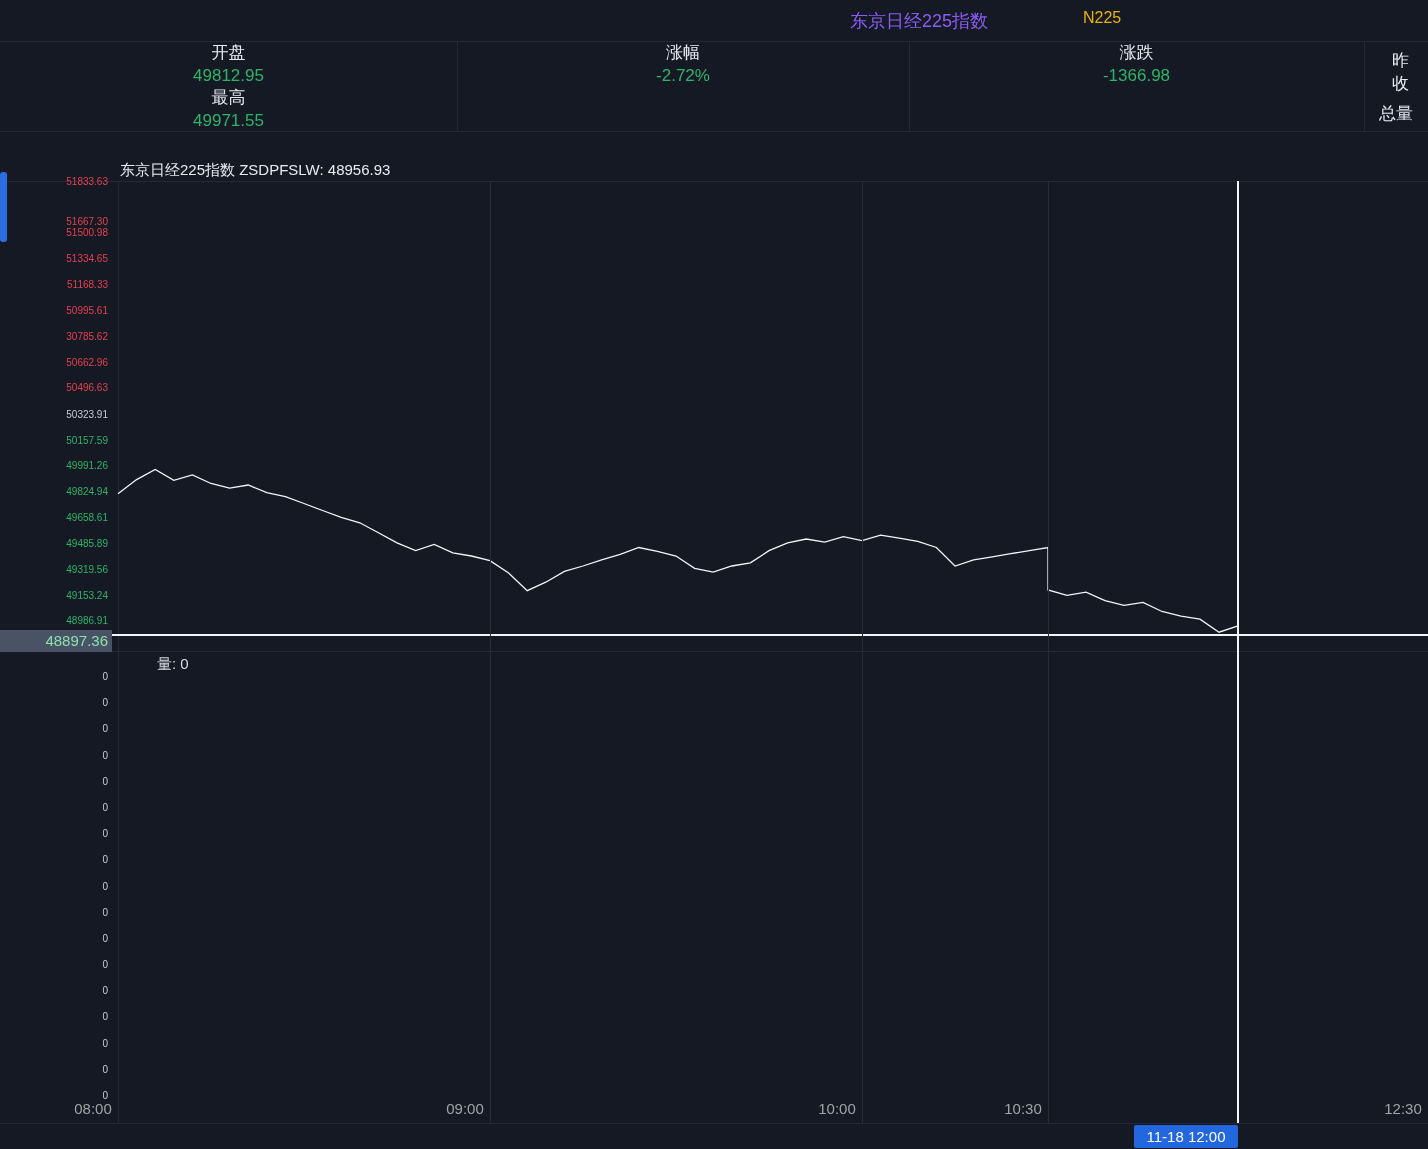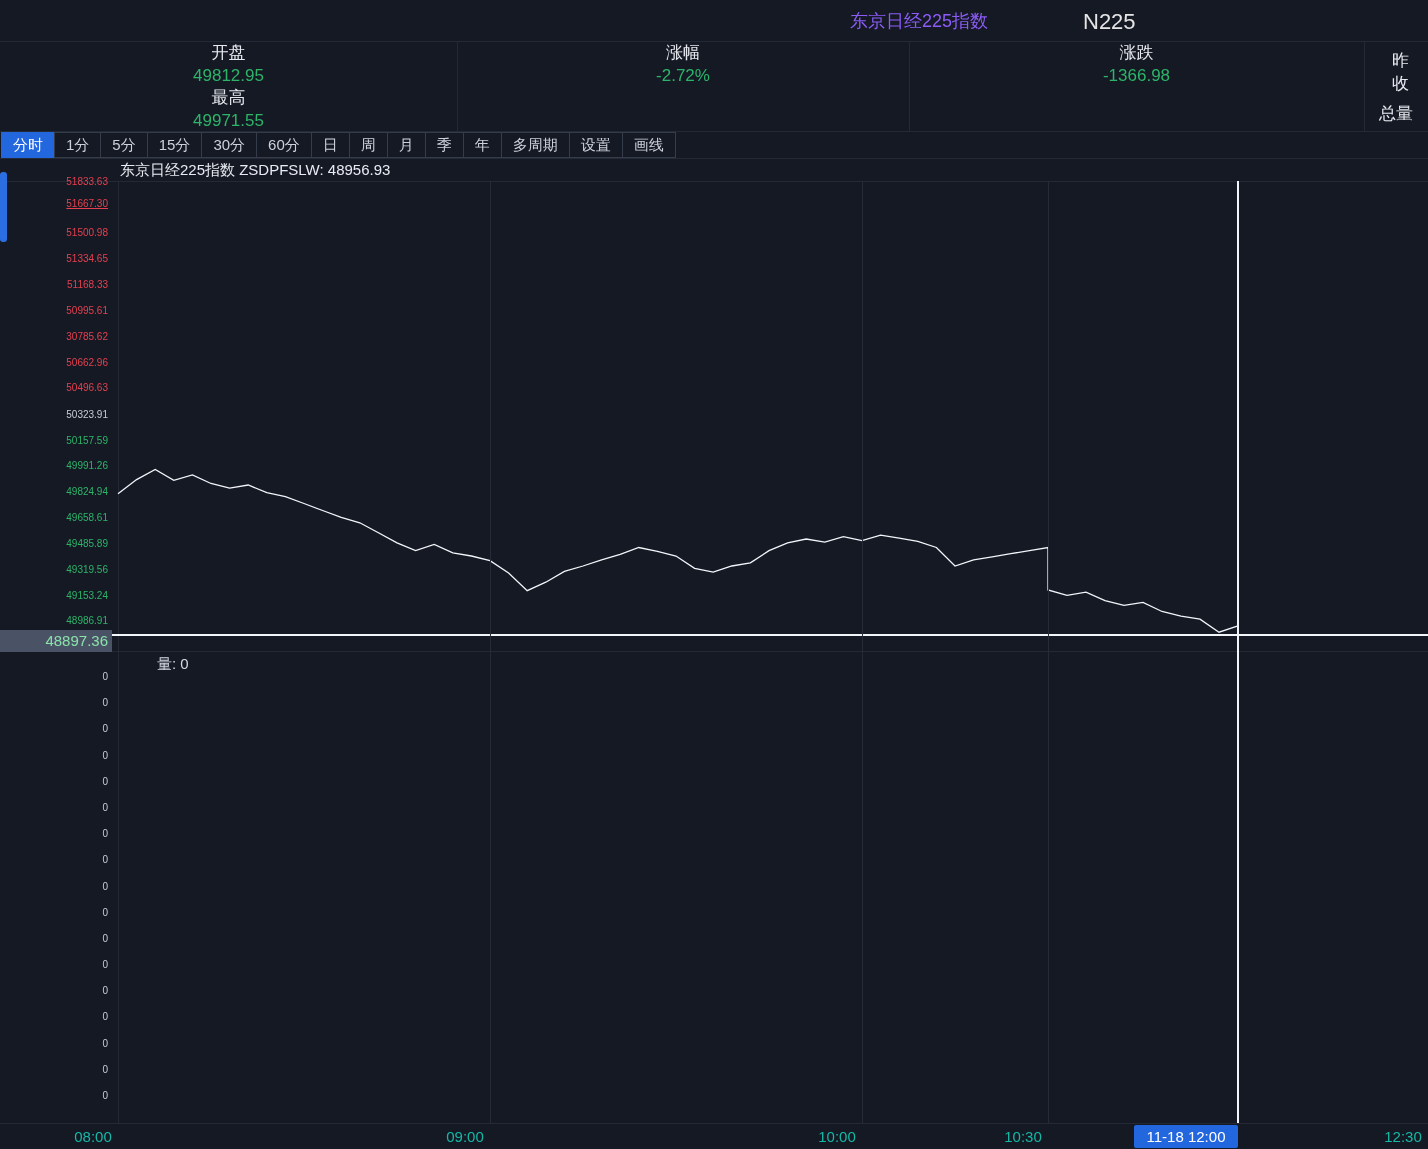--- a/index.html
+++ b/index.html
@@ -1,42 +1,42 @@
 <!DOCTYPE html>
 <html><head>
 <meta charset="utf-8">
 <style>
   html,body{margin:0;padding:0;background:#0e1118;}
   #app{position:relative;width:1428px;height:1149px;background:#151924;overflow:hidden;
        font-family:"Liberation Sans","DejaVu Sans",sans-serif;color:#dfe3ea;}
   .hline,.vline{position:absolute;background:#242936;}
   .titlebar{position:absolute;left:0;top:0;width:1428px;height:41px;border-bottom:1px solid #242936;}
   .title{position:absolute;left:850px;top:9px;font-size:18px;color:#8b5cf6;}
-  .symbol{position:absolute;left:1083px;top:9px;font-size:22px;color:#e5e5e5;}
+  .symbol{position:absolute;left:1083px;top:9px;font-size:16px;color:#eab308;}
   .qcol{position:absolute;top:41px;height:91px;border-right:1px solid #242936;}
   .qcol.last{border-right:none;}
   .qcell{display:flex;justify-content:space-between;align-items:center;height:45px;padding:0 10px;font-size:17px;flex-direction:column;}
   .qlabel{color:#e6e9ef;}
   .qvalue{color:#2db469;}
   .tabs{position:absolute;left:0;top:132px;width:1428px;height:27px;border-bottom:1px solid #242936;
         display:flex;align-items:flex-start;padding-left:2px;box-sizing:border-box;}
   .tab{font-size:15px;line-height:22px;padding:1px 11px;border:1px solid #353c4b;margin-left:-1px;
        color:#ccd1da;background:transparent;white-space:nowrap;cursor:default;}
   .tab.active{background:#2367de;border-color:#2367de;color:#ffffff;}
   .legend{position:absolute;left:120px;top:161px;font-size:15px;color:#e8ebf1;white-space:nowrap;}
   .ytick{position:absolute;left:0;width:108px;text-align:right;font-size:10px;line-height:18px;}
   .red{color:#e5404f;} .green{color:#2db469;} .neutral{color:#c8ccd4;}
   .vgrid{position:absolute;top:181px;height:942px;width:1px;background:#262b38;}
   .cross-v{position:absolute;top:181px;height:942px;width:2px;background:#f2f5f9;}
   .cross-h{position:absolute;left:112px;width:1316px;height:2px;background:#f2f5f9;}
   .price-tag{position:absolute;left:0;width:112px;height:22px;background:#4a5265;color:#8ae2ab;
              font-size:15px;line-height:22px;text-align:right;padding-right:4px;box-sizing:border-box;}
   .vol-label{position:absolute;left:120px;top:655px;font-size:15px;color:#d6dae2;margin-left:37px;}
   .xaxis{position:absolute;left:0;top:1123px;width:1428px;height:26px;border-top:1px solid #242936;}
-  .xtick{position:absolute;top:1128px;width:46px;text-align:center;font-size:15px;color:#14b8a6;white-space:nowrap;}
+  .xtick{position:absolute;top:1100px;width:46px;text-align:center;font-size:15px;color:#a3a3a3;white-space:nowrap;}
   .xtick.hl{top:1125px;width:104px;height:23px;line-height:23px;background:#2367de;color:#ffffff;border-radius:2px;}
   .scroll-thumb{position:absolute;left:0;top:172px;width:7px;height:70px;background:#2b6ee2;border-radius:3px;}
   svg{position:absolute;left:0;top:0;pointer-events:none;}
 </style>
 </head>
 <body>
 
 <div id="app">
 
   <div class="titlebar">
@@ -69,36 +69,20 @@
   <div class="qcol last" style="left:1364px;width:64px;">
     <div class="qcell" style="padding:8px 6px;margin-left:22px;">
       <span class="qlabel">昨收</span>
     </div>
     <div class="qcell" style="padding:0 6px;">
       <span class="qlabel">总量</span>
     </div>
   </div>
   <div class="hline" style="left:0;top:131px;width:1428px;height:1px;"></div>
 
-  <div class="tabs">
-      <div class="tab active">分时</div>
-      <div class="tab">1分</div>
-      <div class="tab">5分</div>
-      <div class="tab">15分</div>
-      <div class="tab">30分</div>
-      <div class="tab">60分</div>
-      <div class="tab">日</div>
-      <div class="tab">周</div>
-      <div class="tab">月</div>
-      <div class="tab">季</div>
-      <div class="tab">年</div>
-      <div class="tab">多周期</div>
-      <div class="tab">设置</div>
-      <div class="tab">画线</div>
-    </div>
 
   <div class="hline" style="left:0;top:181px;width:1428px;height:1px;"></div>
   <div class="vline" style="left:118px;top:181px;width:1px;height:942px;"></div>
   <div class="hline" style="left:0;top:651px;width:1428px;height:1px;"></div>
   <div class="legend">东京日经225指数 ZSDPFSLW: 48956.93</div>
   <div class="vol-label">量: 0</div>
   <div class="scroll-thumb"></div>
 
   <svg id="price-svg" width="1428" height="1149" viewBox="0 0 1428 1149">
       <polyline points="118.0,493.8 136.6,479.6 155.2,469.4 173.8,480.4 192.4,475.0 211.0,483.5 229.6,488.1 248.2,485.0 266.8,492.7 285.4,496.6 304.0,503.5 322.6,510.5 341.2,517.4 359.8,522.8 378.4,532.8 397.0,542.9 415.6,550.6 434.2,544.4 452.8,552.9 471.4,556.0 490.0,560.6 508.6,573.0 527.2,590.7 545.8,582.2 564.4,571.4 583.0,566.0 601.6,559.8 620.2,554.4 638.8,547.5 657.4,551.4 676.0,556.0 694.6,568.3 713.2,572.2 731.8,566.0 750.4,562.9 769.0,550.6 787.6,542.9 806.2,539.0 824.8,542.1 843.4,536.7 862.0,540.6 880.6,535.2 899.2,538.2 917.8,541.3 936.4,547.5 955.0,566.0 973.6,559.8 992.2,556.8 1010.8,553.7 1029.4,550.6 1048.0,547.5 1048.0,589.9 1067.0,595.3 1086.0,592.2 1105.0,600.7 1124.0,605.3 1143.0,602.3 1162.0,611.5 1181.0,616.1 1200.0,619.2 1219.0,632.2 1238.0,625.9" fill="none" stroke="#f2f5f9" stroke-width="1.3"></polyline>
@@ -106,21 +90,21 @@
 
   <div class="cross-v" id="cross-v" style="left: 1237px;"></div>
   <div class="cross-h" id="cross-h" style="top: 634.062px;"></div>
   <div class="price-tag" id="price-tag" style="top: 630.062px;">48897.36</div>
 
   <div class="xaxis"></div>
 <div class="vgrid" style="left: 489.5px;"></div>
     <div class="vgrid" style="left: 861.5px;"></div>
     <div class="vgrid" style="left: 1047.5px;"></div>
     <div class="ytick red" style="top: 173.137px;">51833.63</div>
-    <div class="ytick red" style="top: 195px; text-decoration: underline;">51667.30</div>
+    <div class="ytick red" style="top: 213px;">51667.30</div>
     <div class="ytick red" style="top: 224.449px;">51500.98</div>
     <div class="ytick red" style="top: 250.105px;">51334.65</div>
     <div class="ytick red" style="top: 275.761px;">51168.33</div>
     <div class="ytick red" style="top: 302.403px;">50995.61</div>
     <div class="ytick red" style="top: 328.06px;">30785.62</div>
     <div class="ytick red" style="top: 353.715px;">50662.96</div>
     <div class="ytick red" style="top: 379.372px;">50496.63</div>
     <div class="ytick neutral" style="top: 406.014px;">50323.91</div>
     <div class="ytick green" style="top: 431.669px;">50157.59</div>
     <div class="ytick green" style="top: 457.326px;">49991.26</div>

